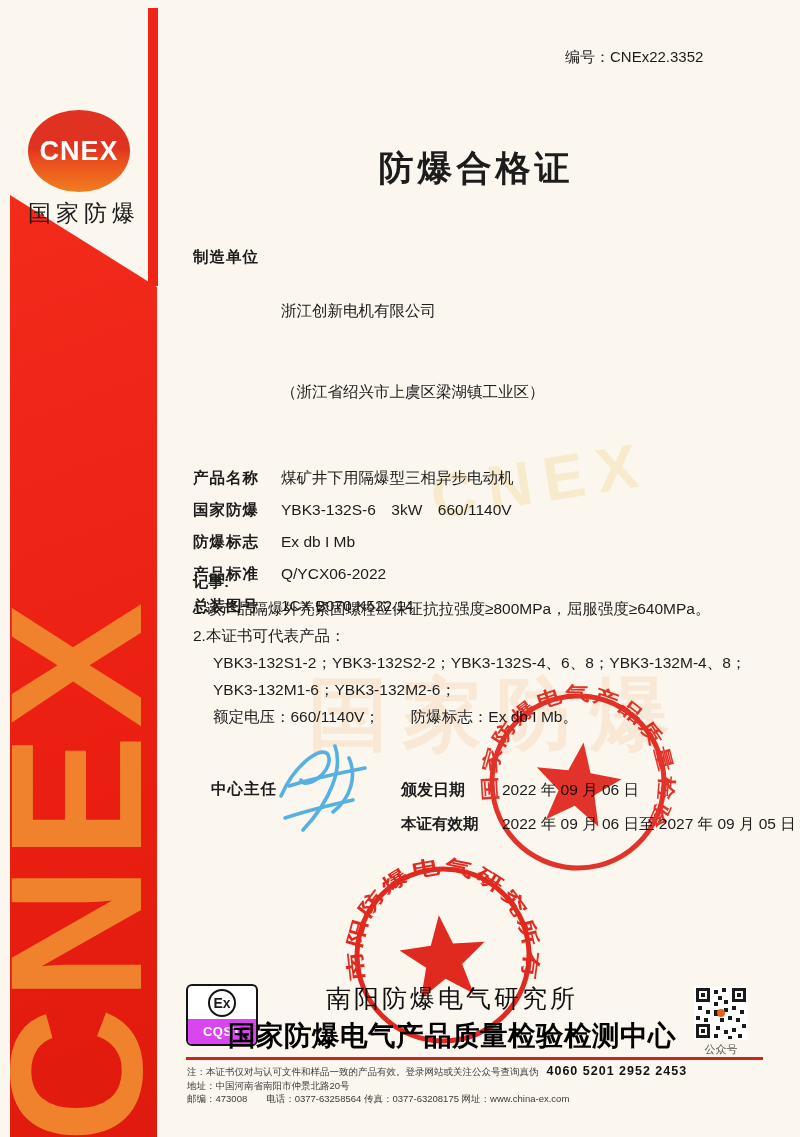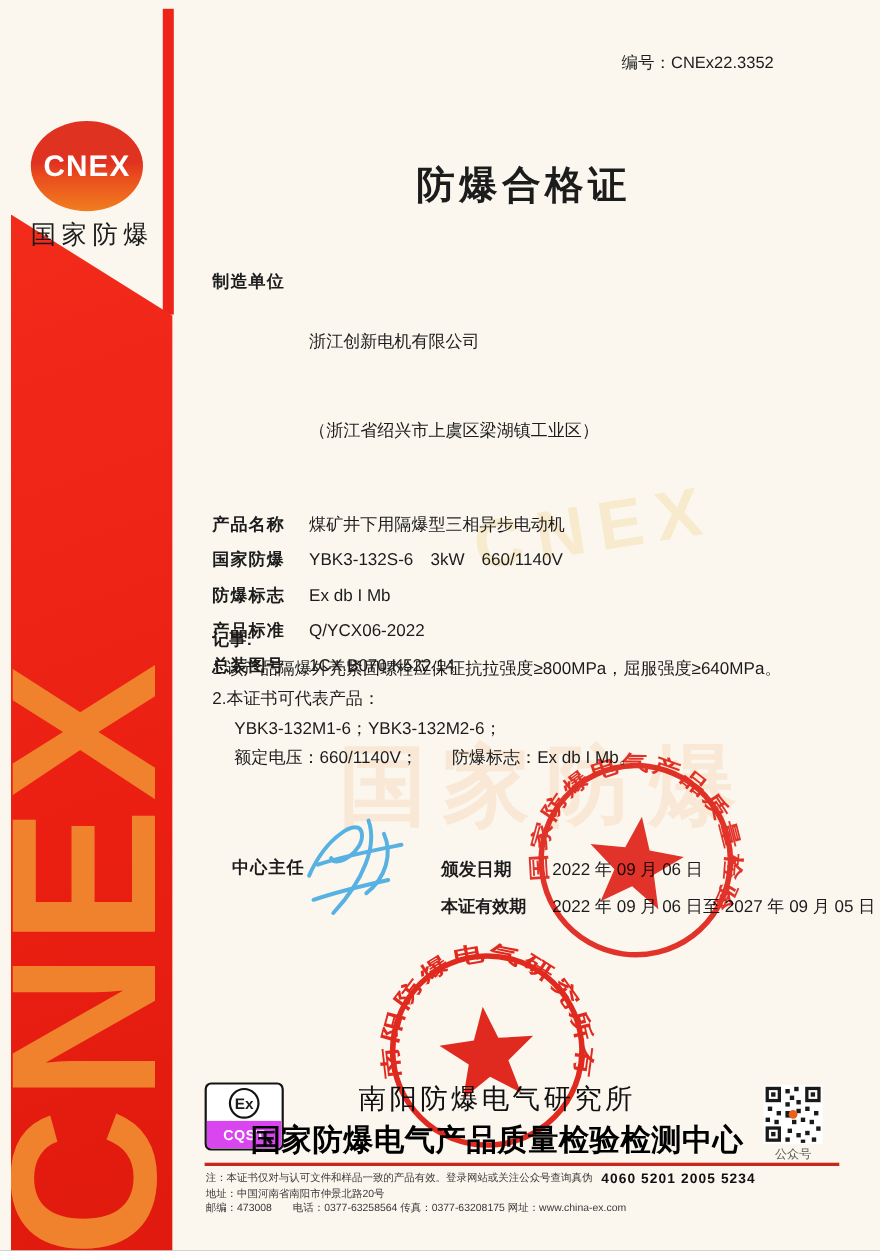--- a/index.html
+++ b/index.html
@@ -138,20 +138,21 @@
       <div class="flabel">总装图号</div>
       <div class="fvalue">1CX.B070.K522.14</div>
     </div>
   </div>
 
 
   <div class="notes">
     <div class="head">记事:</div>
     <div>1.该产品隔爆外壳紧固螺栓应保证抗拉强度≥800MPa，屈服强度≥640MPa。</div>
     <div>2.本证书可代表产品：</div>
+    <div class="indent">YBK3-132S1-2；YBK3-132S2-2；YBK3-132S-4、6、8；YBK3-132M-4、8；</div>
     <div class="indent">YBK3-132M1-6；YBK3-132M2-6；</div>
     <div class="indent">额定电压：660/1140V；　　防爆标志：Ex db I Mb。</div>
   </div>
 
   <div class="signoff">
     <div class="director">中心主任</div>
     <svg class="sig" width="135" height="100" viewBox="0 0 135 100">
       <g fill="none" stroke="#45a9e0" stroke-width="3.6" stroke-linecap="round" opacity="0.9">
         <path d="M20 58 C36 22, 66 4, 68 20 C70 36, 44 52, 40 42"></path>
         <path d="M74 8 C82 30, 70 62, 42 92"></path>
@@ -230,19 +231,19 @@
       <circle cx="27" cy="27" r="4" fill="#e8601a"></circle>
     </g>
   </svg>
   <div class="qr-caption">公众号</div>
 
   <div class="redline"></div>
 
   <div class="fineprint">
     <div class="fp1">
       <span>注：本证书仅对与认可文件和样品一致的产品有效。登录网站或关注公众号查询真伪</span>
-      <span class="verify-code">4060 5201 2005 5234</span>
+      <span class="verify-code">4060 5201 2952 2453</span>
     </div>
     <div>地址：中国河南省南阳市仲景北路20号</div>
     <div>邮编：473008　　电话：0377-63258564 传真：0377-63208175 网址：www.china-ex.com</div>
   </div>
 
 </div>
 
 </body></html>

